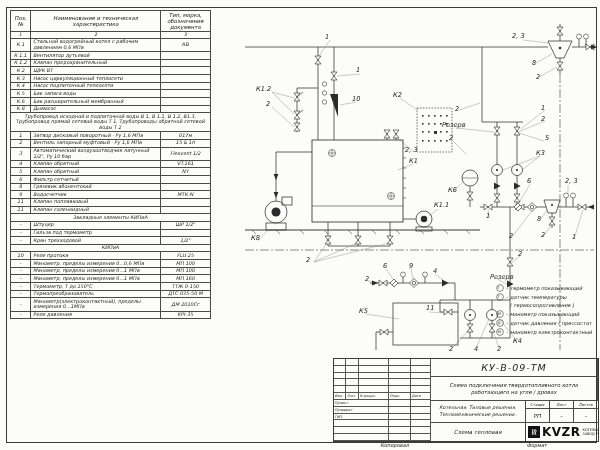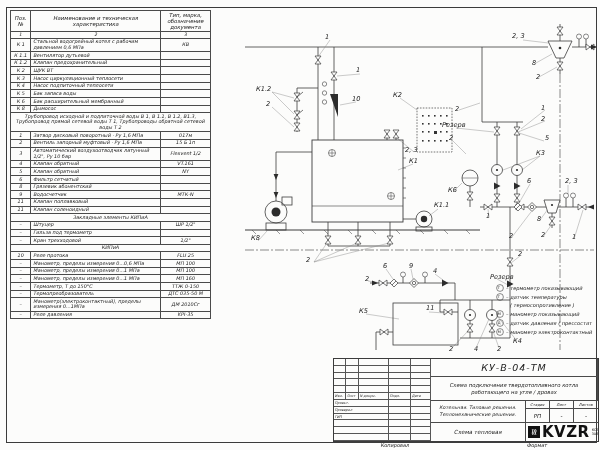--- a/index.html
+++ b/index.html
@@ -35,21 +35,21 @@
   #docnum{left:97px;top:0;width:167px;height:18px;font-size:9.5px;letter-spacing:1px;}
   #schemetitle{left:97px;top:18px;width:167px;height:24px;font-size:5.3px;line-height:1.25;padding:0 6px;}
   #projcell{left:97px;top:42px;width:95px;height:22px;font-size:4.8px;white-space:pre-line;line-height:1.3;}
   #drawname{left:97px;top:64px;width:95px;height:18px;font-size:5.6px;}
   .sthead{top:42px;height:8px;font-size:3.7px;}
   .stval{top:50px;height:14px;font-size:5.6px;}
   #logo{left:192px;top:64px;width:72px;height:18px;display:flex;align-items:center;gap:2px;
         padding-left:2px;font-style:normal;overflow:hidden;border-bottom:none;border-right:none;}
   #logomark{width:12px;height:12px;background:#111;color:#fff;display:flex;align-items:center;
             justify-content:center;font-size:9px;transform:rotate(90deg);flex:none;}
-  #logotxt{font-weight:bold;font-size:15px;letter-spacing:0.5px;color:#111;}
+  #logotxt{font-weight:bold;font-size:12px;letter-spacing:0.5px;color:#111;}
   #logocap{font-size:3.4px;line-height:1.2;color:#111;white-space:nowrap;}
   .underframe{position:absolute;top:442px;font-style:italic;font-size:5px;color:#222;}
 </style>
 </head>
 <body>
 
 <div id="sheet">
   <div id="frame"></div>
 
   <table id="spec">
@@ -541,21 +541,21 @@
       <div class="span3"></div>
         <div></div>
         <div></div>
       <div class="span3"></div>
         <div></div>
         <div></div>
       <div class="span3"></div>
         <div></div>
         <div></div>
     </div>
-    <div id="docnum" class="abs bd cell">КУ-В-04-ТМ</div>
+    <div id="docnum" class="abs bd cell">КУ-В-09-ТМ</div>
     <div id="schemetitle" class="abs bd cell">Схема подключения твердотопливного котла работающего на угле / дровах</div>
     <div id="projcell" class="abs bd cell">Котельная. Типовые решения.
 Тепломеханические решения.</div>
     <div id="drawname" class="abs cell" style="left:97px;border-right:0.6px solid #4a4a4a;">Схема тепловая</div>
     <div class="abs bd cell sthead" style="left:192px;width:24px;">Стадия</div>
     <div class="abs bd cell sthead" style="left:216px;width:24px;">Лист</div>
     <div class="abs cell sthead" style="left:240px;width:24px;border-bottom:0.6px solid #4a4a4a;">Листов</div>
     <div class="abs bd cell stval" style="left:192px;width:24px;">РП</div>
     <div class="abs bd cell stval" style="left:216px;width:24px;">-</div>
     <div class="abs cell stval" style="left:240px;width:24px;border-bottom:0.6px solid #4a4a4a;">-</div>

